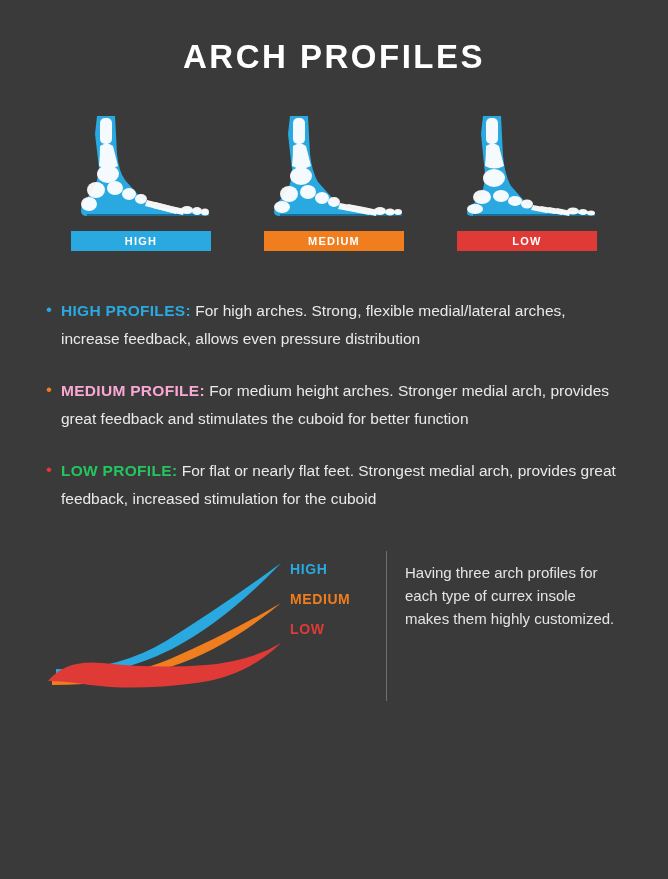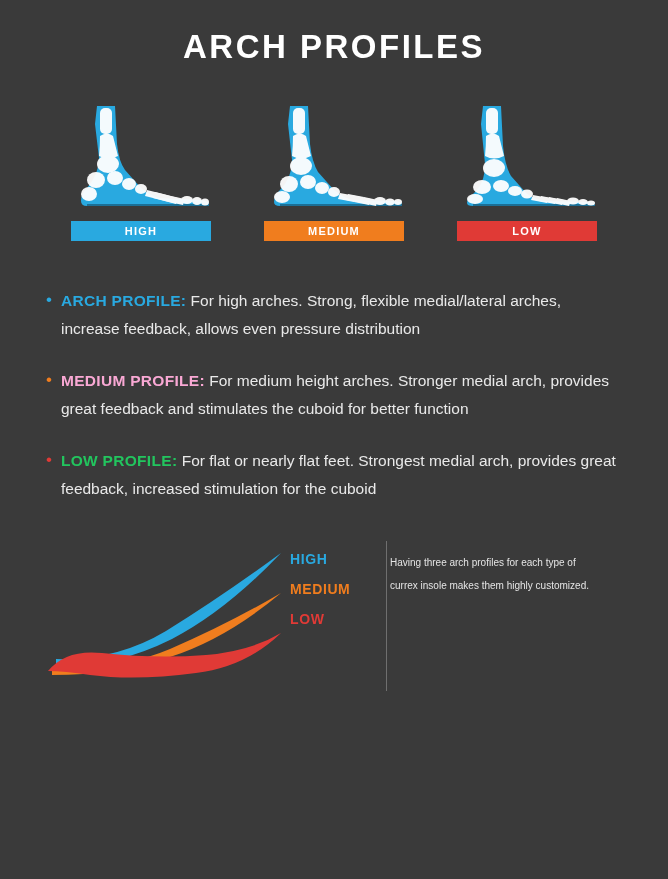--- a/index.html
+++ b/index.html
@@ -23,21 +23,21 @@
     box-sizing: border-box;
   }
 
   
   .title {
     text-align: center;
     font-size: 33px;
     font-weight: bold;
     letter-spacing: 2.5px;
     color: #ffffff;
-    padding-top: 28px;
+    padding-top: 38px;
     font-family: "Liberation Sans", sans-serif;
   }
 
   
   .foot-row {
     display: flex;
     justify-content: center;
     gap: 28px;
     margin-top: 38px;
     padding: 0 60px;
@@ -120,22 +120,22 @@
   .divider {
     width: 1px;
     background: #6f6f6f;
     height: 150px;
     margin-top: 12px;
     margin-left: 4px;
     flex: 0 0 auto;
   }
   .note {
     margin-top: 22px;
-    margin-left: 3px;
-    font-size: 10px;
+    margin-left: 18px;
+    font-size: 15px;
     line-height: 23px;
     color: #e4e4e4;
     max-width: 215px;
   }
 </style>
 </head>
 <body>
 
 <div class="page">
 
@@ -224,21 +224,21 @@
       <div class="foot-label" style="background:#e03a36">LOW</div>
     </div>
 
   </div>
 
   <div class="bullets">
 
     <div class="bullet">
       <span class="dot" style="color:#29a9e0">•</span>
       <div class="btext">
-        <span class="strong" style="color:#29a9e0">ARCH PROFILE:</span><span> For high arches. Strong, flexible medial/lateral arches, increase feedback, allows even pressure distribution</span>
+        <span class="strong" style="color:#29a9e0">HIGH PROFILES:</span><span> For high arches. Strong, flexible medial/lateral arches, increase feedback, allows even pressure distribution</span>
       </div>
     </div>
 
     <div class="bullet">
       <span class="dot" style="color:#f07d1e">•</span>
       <div class="btext">
         <span class="strong" style="color:#f9a8d4">MEDIUM PROFILE:</span><span> For medium height arches. Stronger medial arch, provides great feedback and stimulates the cuboid for better function</span>
       </div>
     </div>
 

